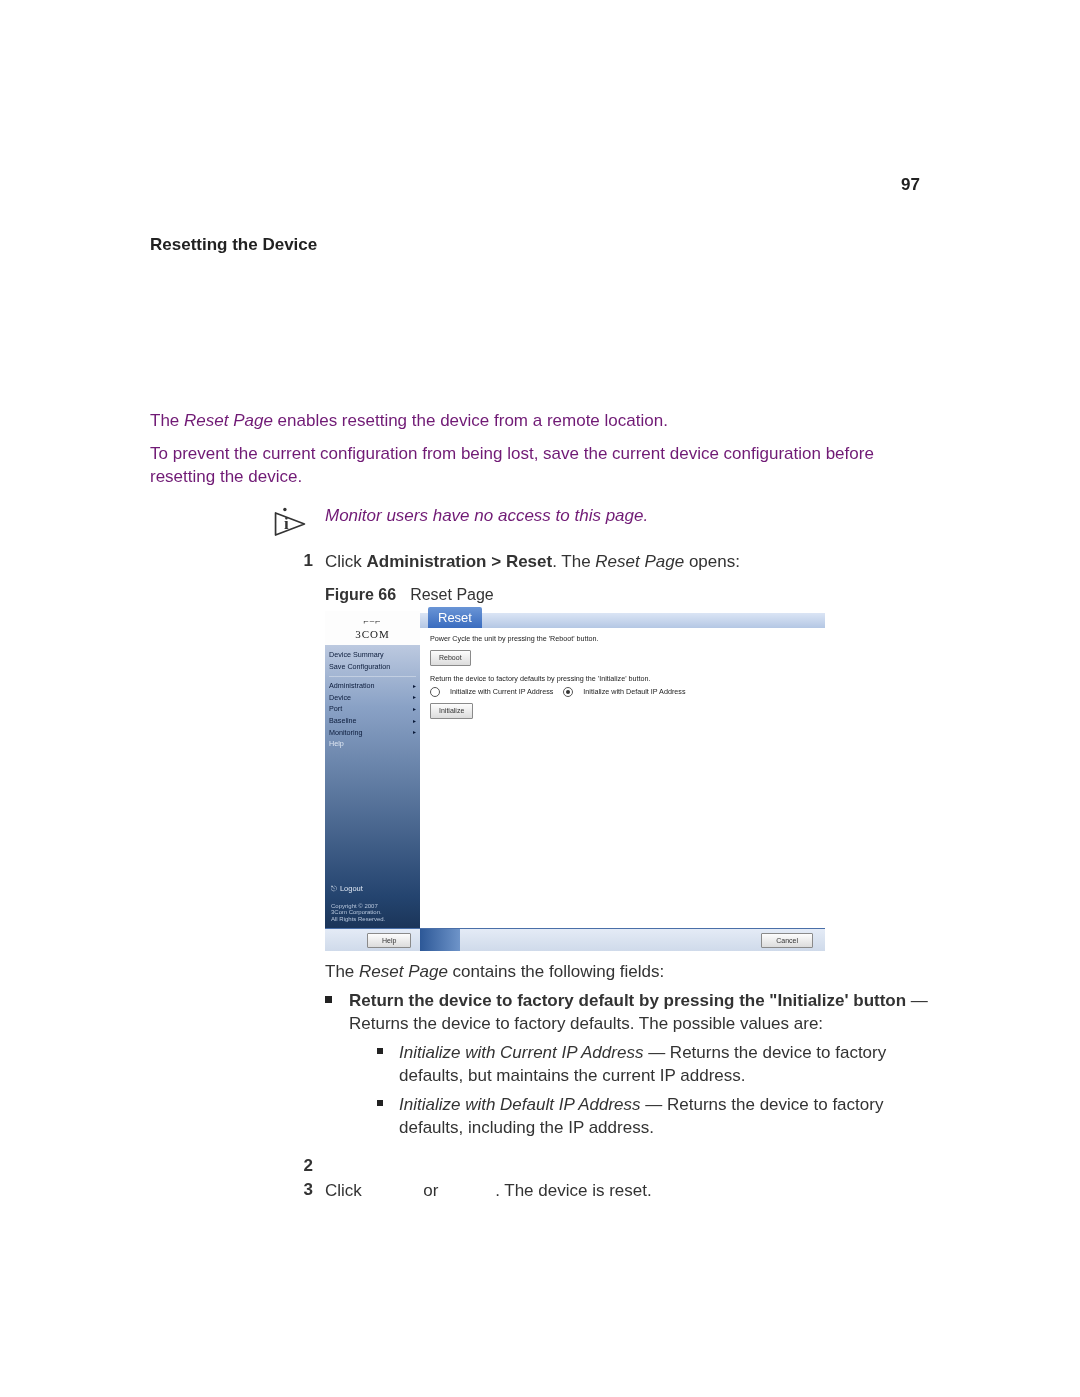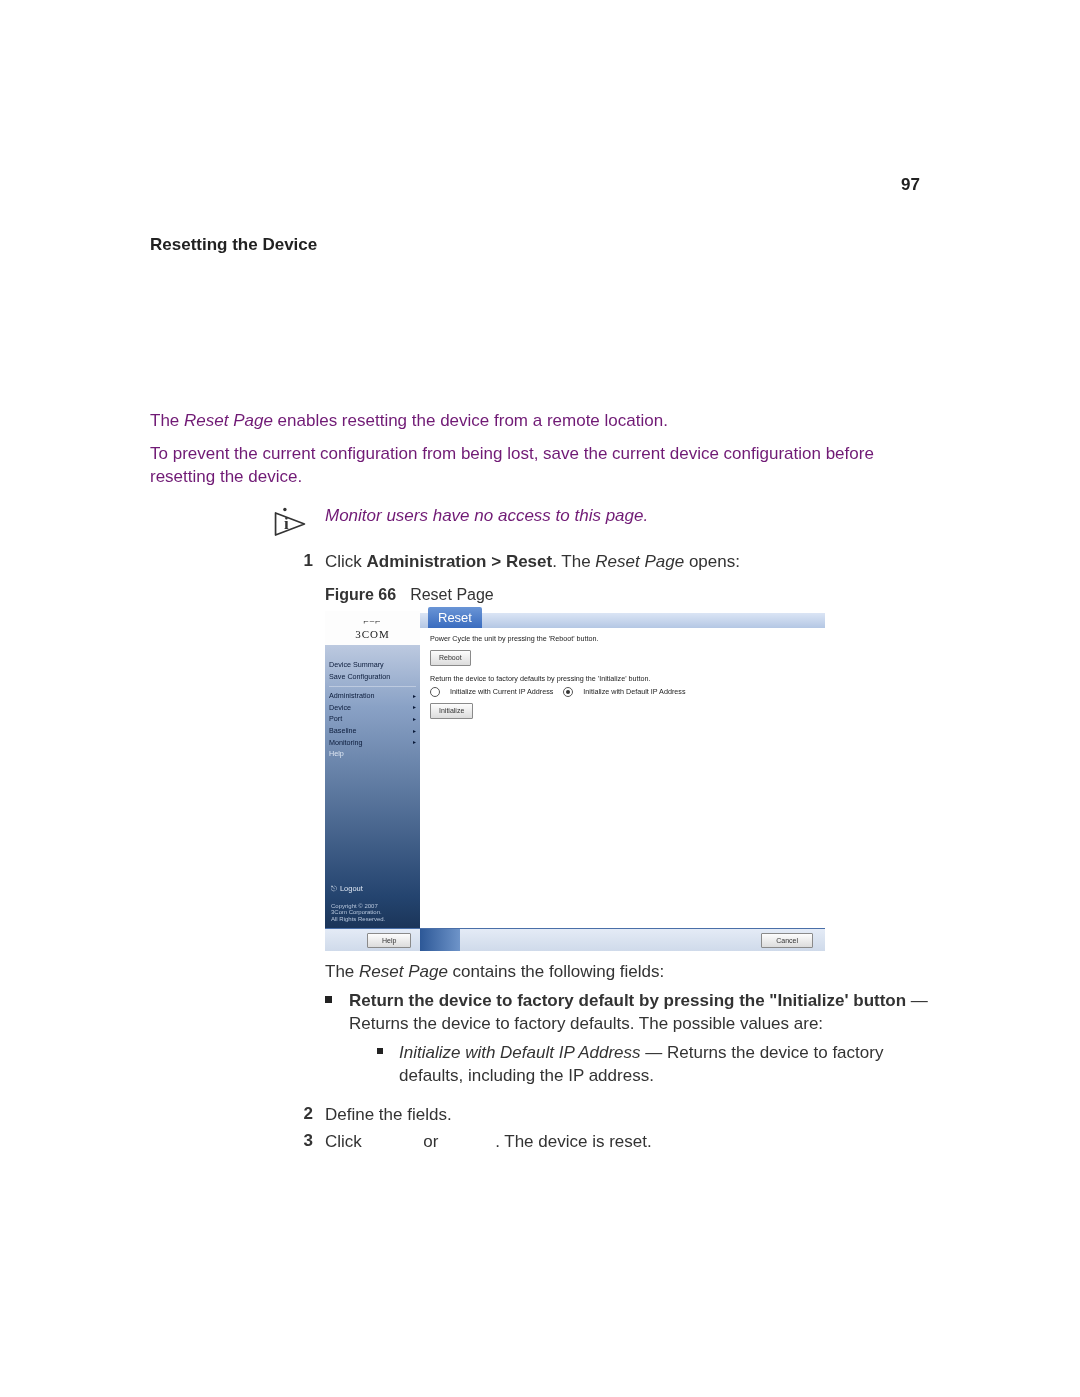--- a/index.html
+++ b/index.html
@@ -142,21 +142,21 @@
     letter-spacing: 1px;
   }
   .sb-logo-txt {
     font-weight: 400;
     font-size: 11px;
     letter-spacing: 1px;
     font-family: Georgia, serif;
     color: #1a1a1a;
   }
   .sb-items {
-    padding: 14px 4px 0 4px;
+    padding: 4px 4px 0 4px;
     font-size: 7.2px;
     color: #0a1530;
   }
   .sb-item {
     display: flex;
     justify-content: space-between;
     align-items: center;
     padding: 1px 0;
     white-space: nowrap;
     color: #0b1b3a;
@@ -464,33 +464,40 @@
                   <div class="sq"></div>
                 </div>
               <div class="li-body">
                 <span class="bold">Return the device to factory default by pressing the "Initialize' button</span><span> — Returns the device to factory defaults. The possible values are:</span>
                 <ul class="ul2">
                   <li>
                     <div class="bullet">
                         <div class="sq"></div>
                       </div>
                     <div class="li-body">
+                      <span class="italic">Initialize with Current IP Address</span><span> — Returns the device to factory defaults, but maintains the current IP address.</span>
+                    </div>
+                  </li>
+                  <li>
+                    <div class="bullet">
+                        <div class="sq"></div>
+                      </div>
+                    <div class="li-body">
                       <span class="italic">Initialize with Default IP Address</span><span> — Returns the device to factory defaults, including the IP address.</span>
                     </div>
                   </li>
                 </ul>
               </div>
             </li>
           </ul>
         </div>
       </li>
 
       <li>
         <div class="ol-num">2</div>
-        <div class="ol-body">Define the fields.</div>
       </li>
 
       <li>
         <div class="ol-num">3</div>
         <div class="ol-body">
           <span>Click </span><span class="gap-word"></span><span> or </span><span class="gap-word"></span><span>. The device is reset.</span>
         </div>
       </li>
     </ol>
 

